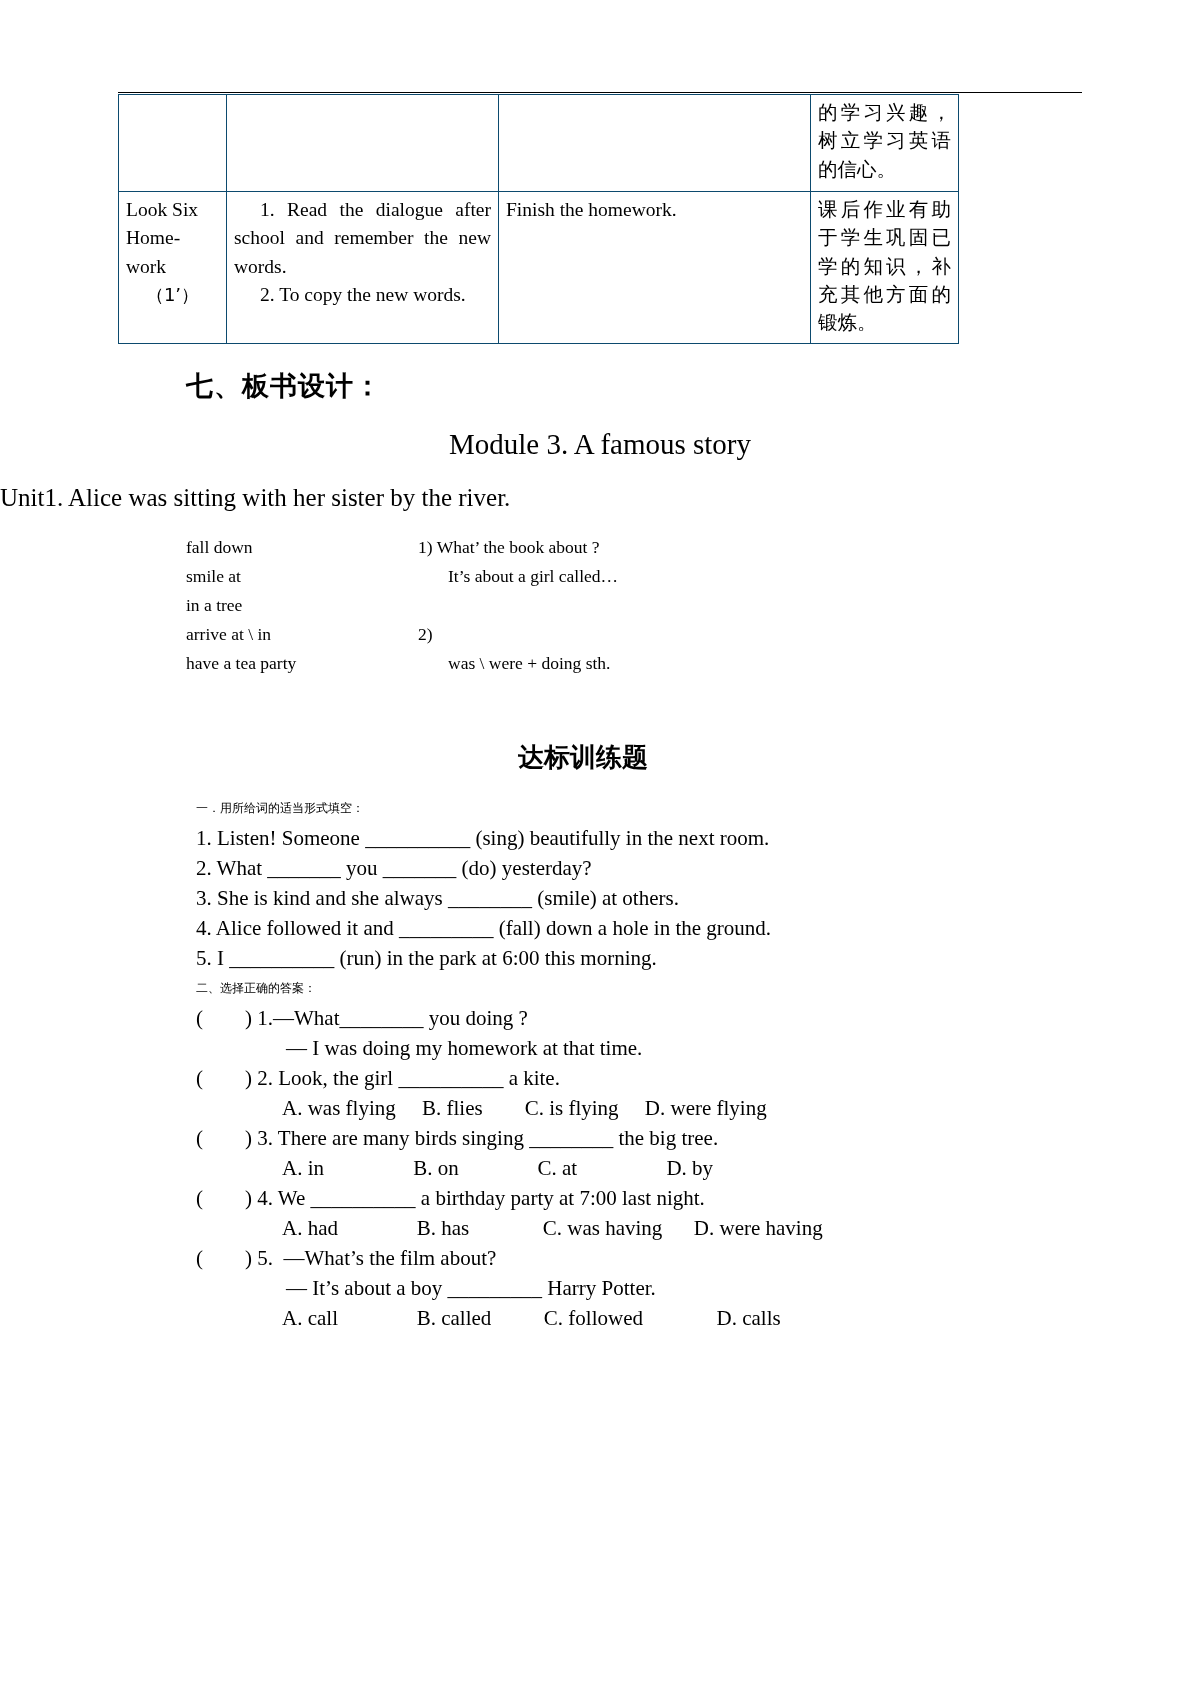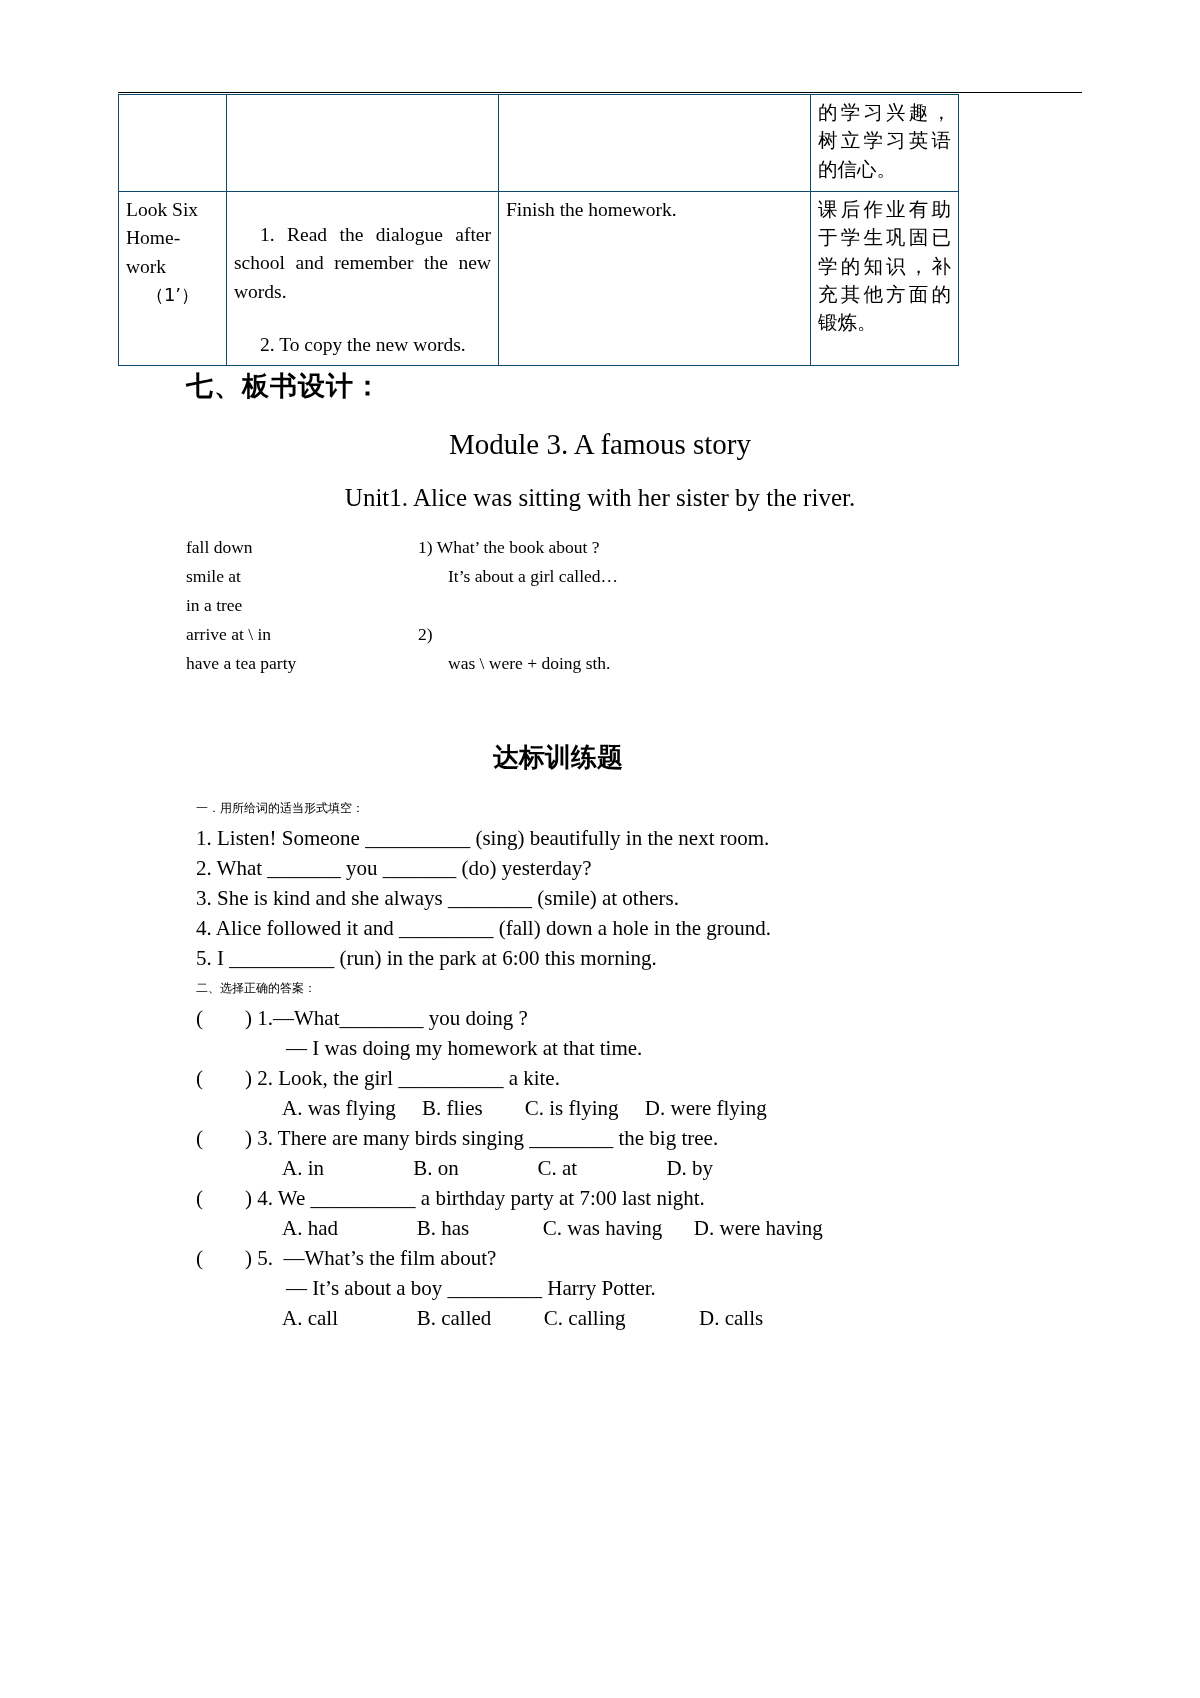--- a/index.html
+++ b/index.html
@@ -53,21 +53,21 @@
     line-height: 1.45;
   }
   .col1 { width: 108px; }
   .col2 { width: 272px; }
   .col3 { width: 312px; }
   .col4 { width: 148px; }
 
   .cn { font-family: "DejaVu Sans", sans-serif; font-size: 18px; line-height: 1.55; }
   .cn-just { text-align: justify; text-align-last: left; }
   .just { text-align: justify; text-align-last: left; }
-  .indent { text-indent: 26px; margin-top: 25px; }
+  .indent { text-indent: 26px; }
 
   .row1-c4 { height: 86px; }
 
   .step-label { font-size: 19.5px; line-height: 1.5; }
   .step-label .sub { display:block; text-align:center; }
 
   
   .h-section {
     position: absolute;
     left: 186px;
@@ -82,21 +82,21 @@
     position: absolute;
     left: 0; top: 428px;
     width: 1200px;
     text-align: center;
     font-size: 29px;
   }
   .unit-title {
     position: absolute;
     left: 0; top: 484px;
     width: 1200px;
-    text-align: center;
+    text-align: left;
     font-size: 25px;
   }
 
   
   .board {
     position: absolute;
     left: 186px;
     top: 533px;
     width: 860px;
     font-size: 17.5px;
@@ -119,20 +119,21 @@
 
   
   .ex-title {
     position: absolute;
     left: 0; top: 740px;
     width: 1116px;
     text-align: center;
     font-family: "DejaVu Sans", sans-serif;
     font-weight: bold;
     font-size: 26px;
+    padding-left: 25px;
   }
 
   .ex {
     position: absolute;
     left: 196px;
     top: 793px;
     width: 900px;
     font-size: 21px;
     line-height: 30px;
   }
@@ -236,17 +237,17 @@
       <div class="line qline">(        ) 3. There are many birds singing ________ the big tree.</div>
       <div class="line opts">A. in                 B. on               C. at                 D. by</div>
     </div>
     <div>
       <div class="line qline">(        ) 4. We __________ a birthday party at 7:00 last night.</div>
       <div class="line opts">A. had               B. has              C. was having      D. were having</div>
     </div>
     <div>
       <div class="line qline">(        ) 5.  —What’s the film about?</div>
       <div class="line sub-ans">— It’s about a boy _________ Harry Potter.</div>
-      <div class="line opts">A. call               B. called          C. calling              D. calls</div>
+      <div class="line opts">A. call               B. called          C. followed              D. calls</div>
     </div>
   </div>
 
 </div>
 
 </body></html>

